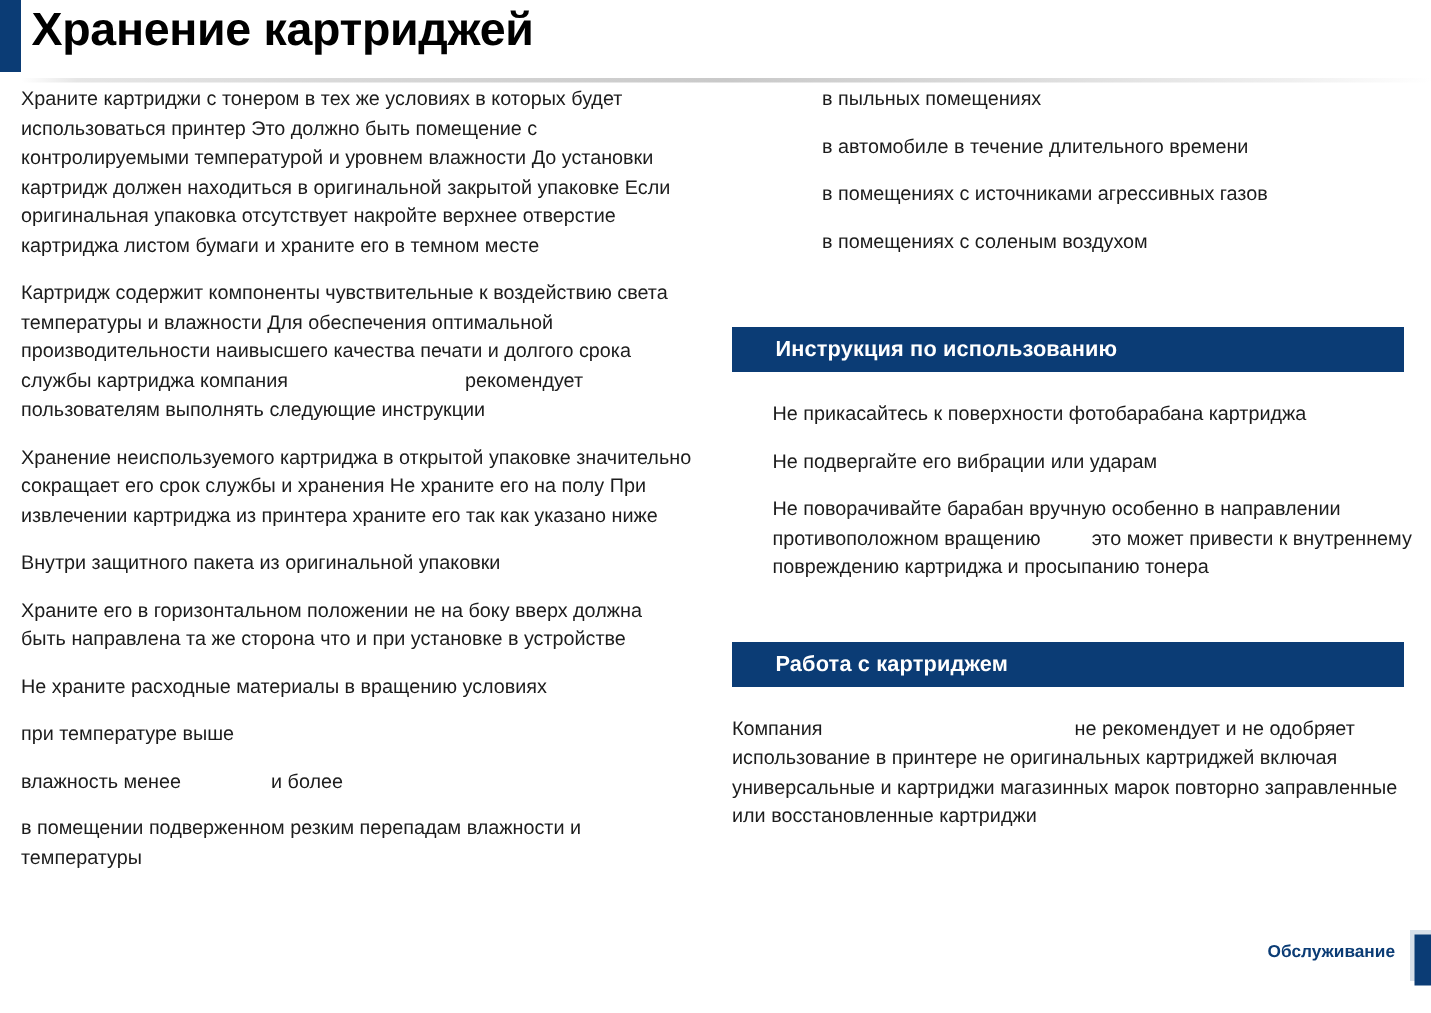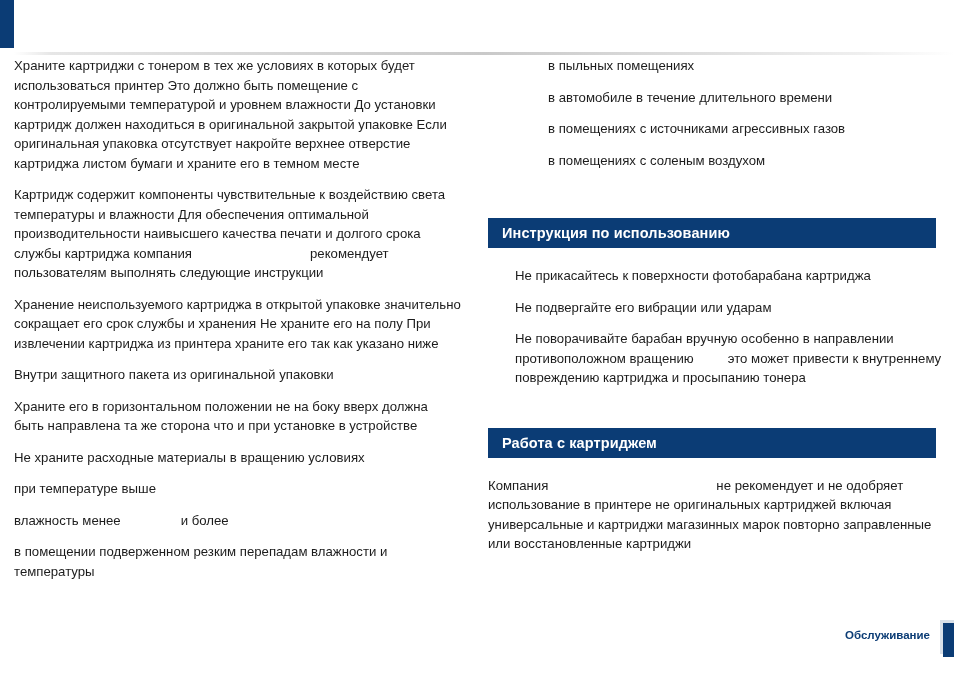--- a/index.html
+++ b/index.html
@@ -105,21 +105,21 @@
     height: 30px;
     background: #0b3c75;
     margin: 0 0 18px 0;
     display: flex;
     align-items: center;
   }
   .section-bar-label {
     color: #ffffff;
     font-size: 14.5px;
     font-weight: bold;
-    padding-left: 14px;
+    padding-left: 29px;
     letter-spacing: 0.1px;
   }
 
   .spacer-28 { height: 28px; }
   .spacer-36 { height: 36px; }
 
   
   .page-footer {
     position: absolute;
     left: 0;
@@ -151,20 +151,21 @@
     display: flex;
     align-items: center;
     justify-content: center;
   }
 </style>
 </head>
 <body>
 
 <div class="page-header">
   <div class="header-accent-bar"></div>
+  <div class="page-title">Хранение картриджей</div>
   <div class="header-rule"></div>
 </div>
 
 <div class="columns">
 
   <div class="col col-left">
 
     <p class="para lvl0">Храните картриджи с тонером в тех же условиях  в которых будет использоваться принтер  Это должно быть помещение с контролируемыми температурой и уровнем влажности  До установки картридж должен находиться в оригинальной закрытой упаковке  Если оригинальная упаковка отсутствует  накройте верхнее отверстие картриджа листом бумаги и храните его в темном месте</p>
 
     <p class="para lvl0"><span>Картридж содержит компоненты  чувствительные к воздействию света  температуры и влажности  Для обеспечения оптимальной производительности  наивысшего качества печати и долгого срока службы картриджа компания</span><span class="redact redact-brand"></span><span>рекомендует пользователям выполнять следующие инструкции</span></p>

